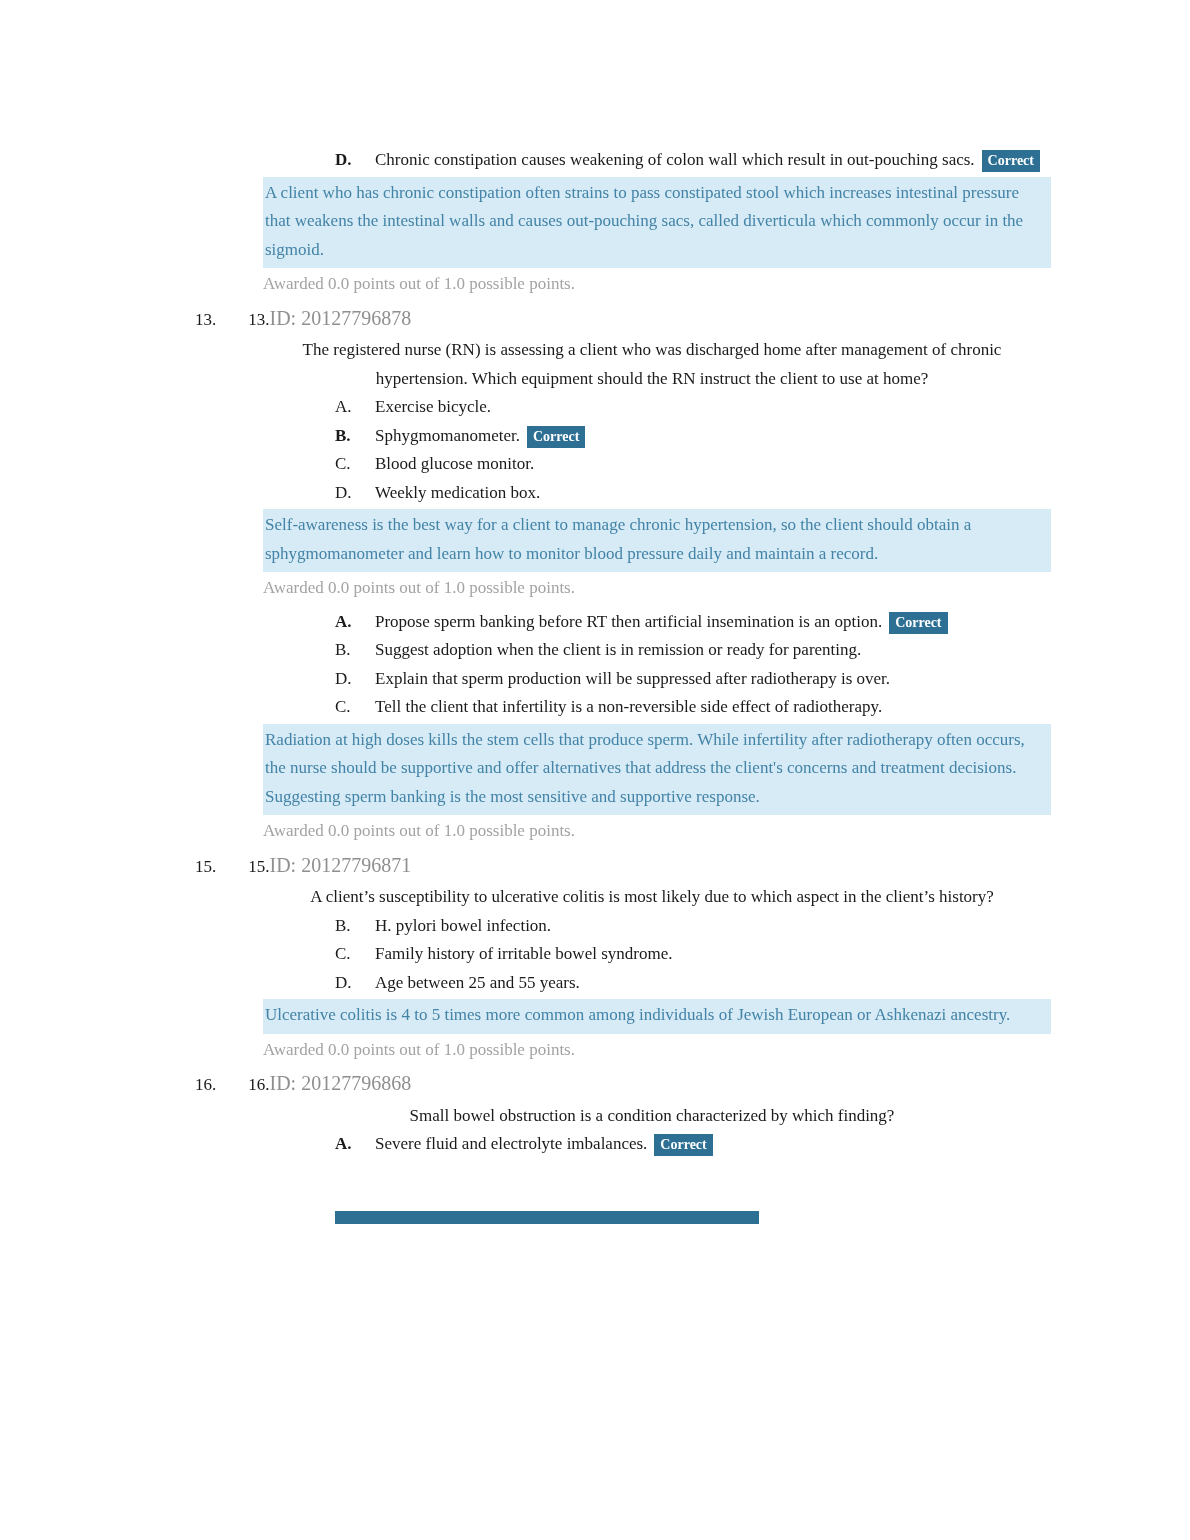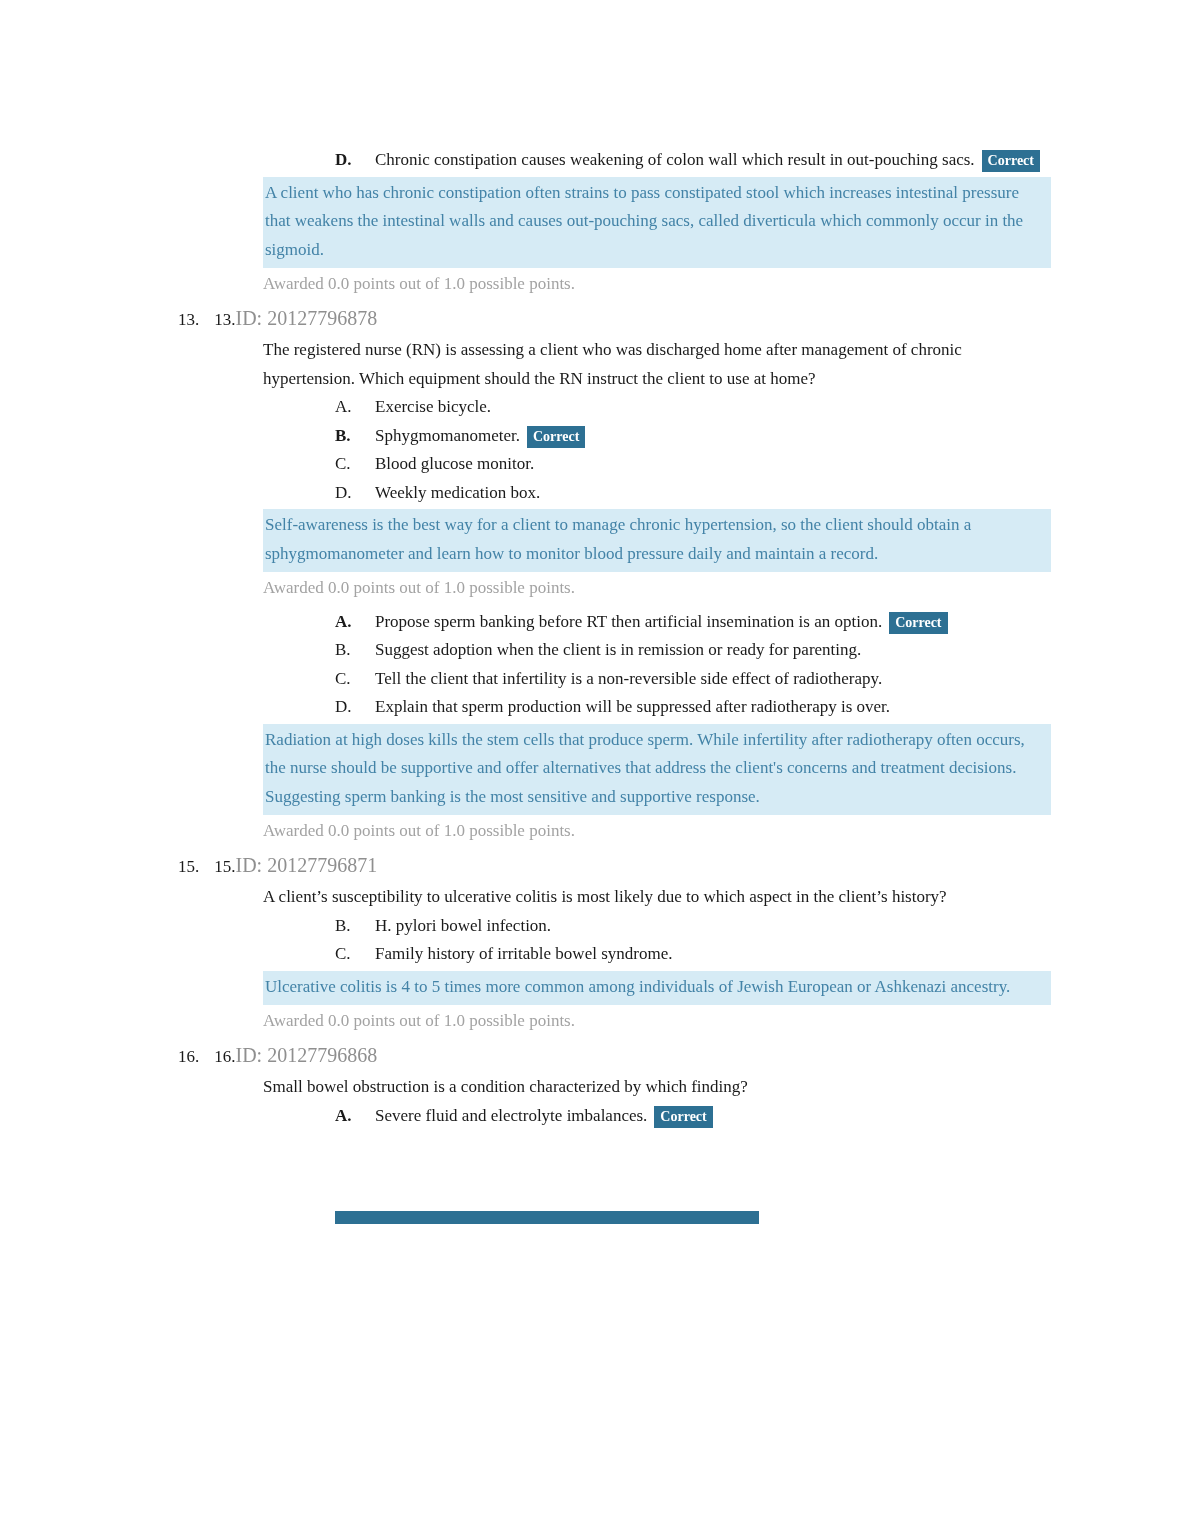--- a/index.html
+++ b/index.html
@@ -18,24 +18,24 @@
     width:1190px;height:1224px;
     margin:0 auto;
     background:var(--page-bg);
     overflow:hidden;
     font-family:Liberation Serif, serif;
     font-size:17px;line-height:28.5px;
     color:var(--body-text);
   }
   .doc-body{padding-top:146px;}
   .q-header{margin:5px 0 2px 178px;}
-  .q-num{color:var(--body-text);}
+  .q-num{color:var(--body-text);margin-left:17px;}
   .q-num-first{margin-right:15px;}
   .q-id{font-size:20px;color:var(--id-text);}
-  .q-stem{margin:0 0 0 263px;width:778px;}
+  .q-stem{margin:0 0 0 263px;width:778px;text-align:center;}
   .q-option{margin-left:335px;}
   .opt-letter{display:inline-block;width:40px;vertical-align:top;}
   .opt-letter.is-correct{font-weight:bold;}
   .opt-body{display:inline-block;width:666px;vertical-align:top;}
   .badge{
     display:inline-block;
     background:var(--badge-bg);
     color:var(--badge-text);
     font-size:14px;font-weight:bold;
     line-height:17px;
@@ -73,30 +73,31 @@
         <div class="q-option"><span class="opt-letter">A.</span><span class="opt-body"><span class="opt-text">Exercise bicycle.</span></span></div>
         <div class="q-option"><span class="opt-letter is-correct">B.</span><span class="opt-body"><span class="opt-text">Sphygmomanometer.</span><span class="badge">Correct</span></span></div>
         <div class="q-option"><span class="opt-letter">C.</span><span class="opt-body"><span class="opt-text">Blood glucose monitor.</span></span></div>
         <div class="q-option"><span class="opt-letter">D.</span><span class="opt-body"><span class="opt-text">Weekly medication box.</span></span></div>
         <div class="q-expl">Self-awareness is the best way for a client to manage chronic hypertension, so the client should obtain a sphygmomanometer and learn how to monitor blood pressure daily and maintain a record.</div>
         <div class="q-awarded">Awarded 0.0 points out of 1.0 possible points.</div>
       </div>
       <div class="question">
         <div class="q-option"><span class="opt-letter is-correct">A.</span><span class="opt-body"><span class="opt-text">Propose sperm banking before RT then artificial insemination is an option.</span><span class="badge">Correct</span></span></div>
         <div class="q-option"><span class="opt-letter">B.</span><span class="opt-body"><span class="opt-text">Suggest adoption when the client is in remission or ready for parenting.</span></span></div>
+        <div class="q-option"><span class="opt-letter">D.</span><span class="opt-body"><span class="opt-text">Explain that sperm production will be suppressed after radiotherapy is over.</span></span></div>
         <div class="q-option"><span class="opt-letter">C.</span><span class="opt-body"><span class="opt-text">Tell the client that infertility is a non-reversible side effect of radiotherapy.</span></span></div>
-        <div class="q-option"><span class="opt-letter">D.</span><span class="opt-body"><span class="opt-text">Explain that sperm production will be suppressed after radiotherapy is over.</span></span></div>
         <div class="q-expl">Radiation at high doses kills the stem cells that produce sperm. While infertility after radiotherapy often occurs, the nurse should be supportive and offer alternatives that address the client's concerns and treatment decisions. Suggesting sperm banking is the most sensitive and supportive response.</div>
         <div class="q-awarded">Awarded 0.0 points out of 1.0 possible points.</div>
       </div>
       <div class="question">
         <div class="q-header"><span class="q-num q-num-first">15.</span><span class="q-num">15.</span><span class="q-id">ID: 20127796871</span></div>
         <div class="q-stem">A client’s susceptibility to ulcerative colitis is most likely due to which aspect in the client’s history?</div>
         <div class="q-option"><span class="opt-letter">B.</span><span class="opt-body"><span class="opt-text">H. pylori bowel infection.</span></span></div>
         <div class="q-option"><span class="opt-letter">C.</span><span class="opt-body"><span class="opt-text">Family history of irritable bowel syndrome.</span></span></div>
+        <div class="q-option"><span class="opt-letter">D.</span><span class="opt-body"><span class="opt-text">Age between 25 and 55 years.</span></span></div>
         <div class="q-expl">Ulcerative colitis is 4 to 5 times more common among individuals of Jewish European or Ashkenazi ancestry.</div>
         <div class="q-awarded">Awarded 0.0 points out of 1.0 possible points.</div>
       </div>
       <div class="question">
         <div class="q-header"><span class="q-num q-num-first">16.</span><span class="q-num">16.</span><span class="q-id">ID: 20127796868</span></div>
         <div class="q-stem">Small bowel obstruction is a condition characterized by which finding?</div>
         <div class="q-option"><span class="opt-letter is-correct">A.</span><span class="opt-body"><span class="opt-text">Severe fluid and electrolyte imbalances.</span><span class="badge">Correct</span></span></div>
       </div>
     </div>
 <div class="partial-strip"></div>

